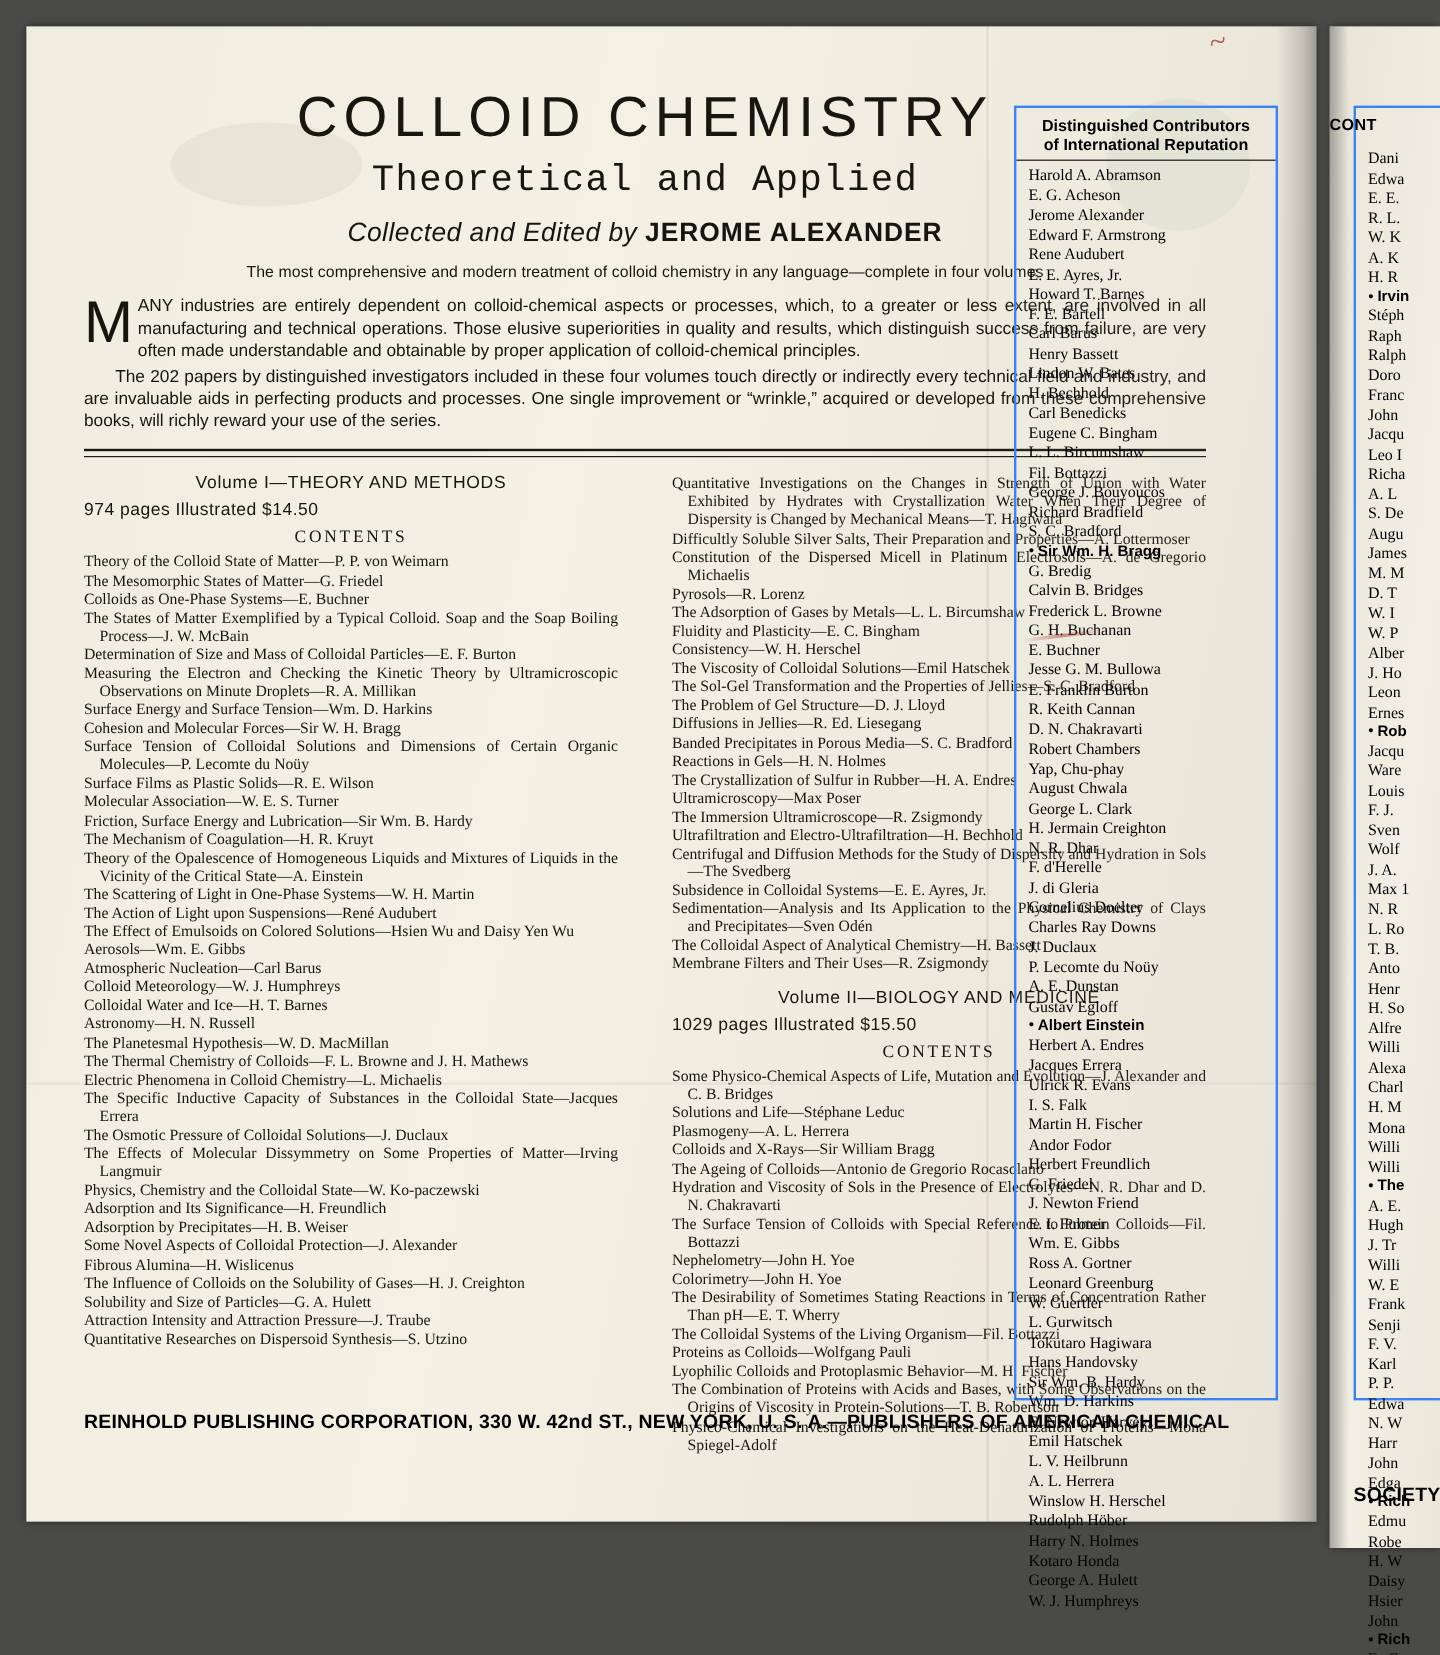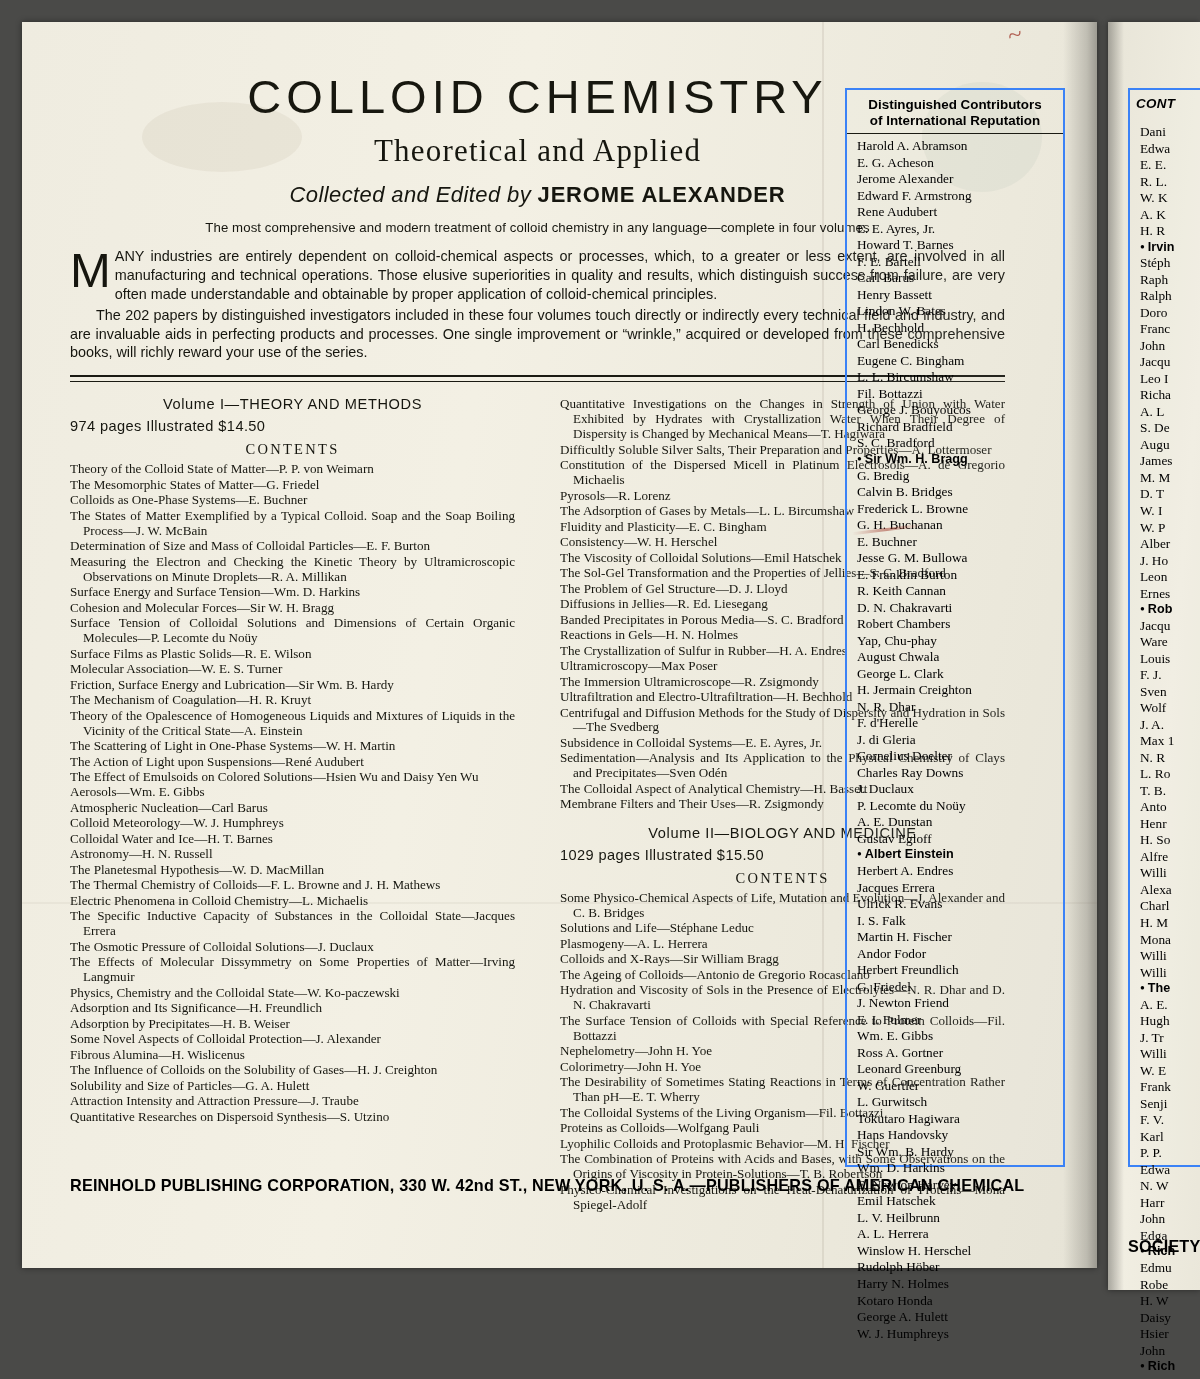--- a/index.html
+++ b/index.html
@@ -42,21 +42,21 @@
     font-family:"Liberation Sans", sans-serif;
     font-weight:400;
     font-size:47px;
     letter-spacing:5px;
     text-align:center;
     line-height:1.05;
     margin:12px 0 12px 0;
     color:#17170f;
   }
   .subtitle{
-    font-family:Liberation Serif, serif;
+    font-family:Liberation Mono, monospace;
     font-size:31px;
     letter-spacing:1.2px;
     text-align:center;
     margin:10px 0 0 0;
   }
   .editor{
     font-family:"Liberation Sans", sans-serif;
     font-size:22px;
     font-style:italic;
     text-align:center;
@@ -178,26 +178,25 @@
     white-space:nowrap;
   }
   .footer-right{
     position:absolute;left:1128px;top:1237px;
     font-family:"Liberation Sans", sans-serif;
     font-weight:700;
     font-size:16.2px;
     letter-spacing:.2px;
   }
   .right-head{
-    position:absolute;left:1136px;top:96px;
+    position:absolute;left:1108px;top:96px;
     font-family:"Liberation Sans", sans-serif;
     font-weight:700;
     font-size:13.4px;
     letter-spacing:.3px;
-    font-style:italic;
   }
   .redmark{
     position:absolute;
     color:#9d2f22;
     font-family:"Liberation Serif", serif;
     font-size:26px;
     transform:rotate(-16deg);
     opacity:.75;
   }
   .pencil{

